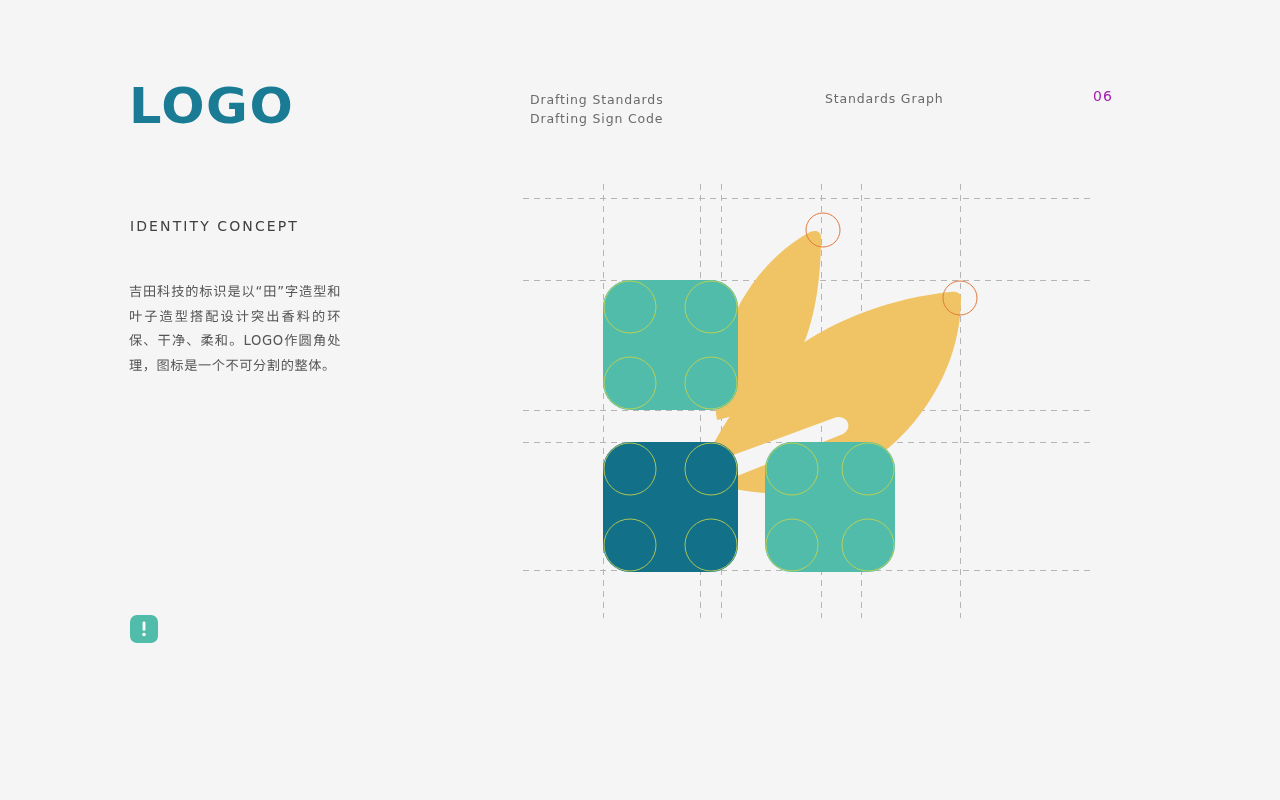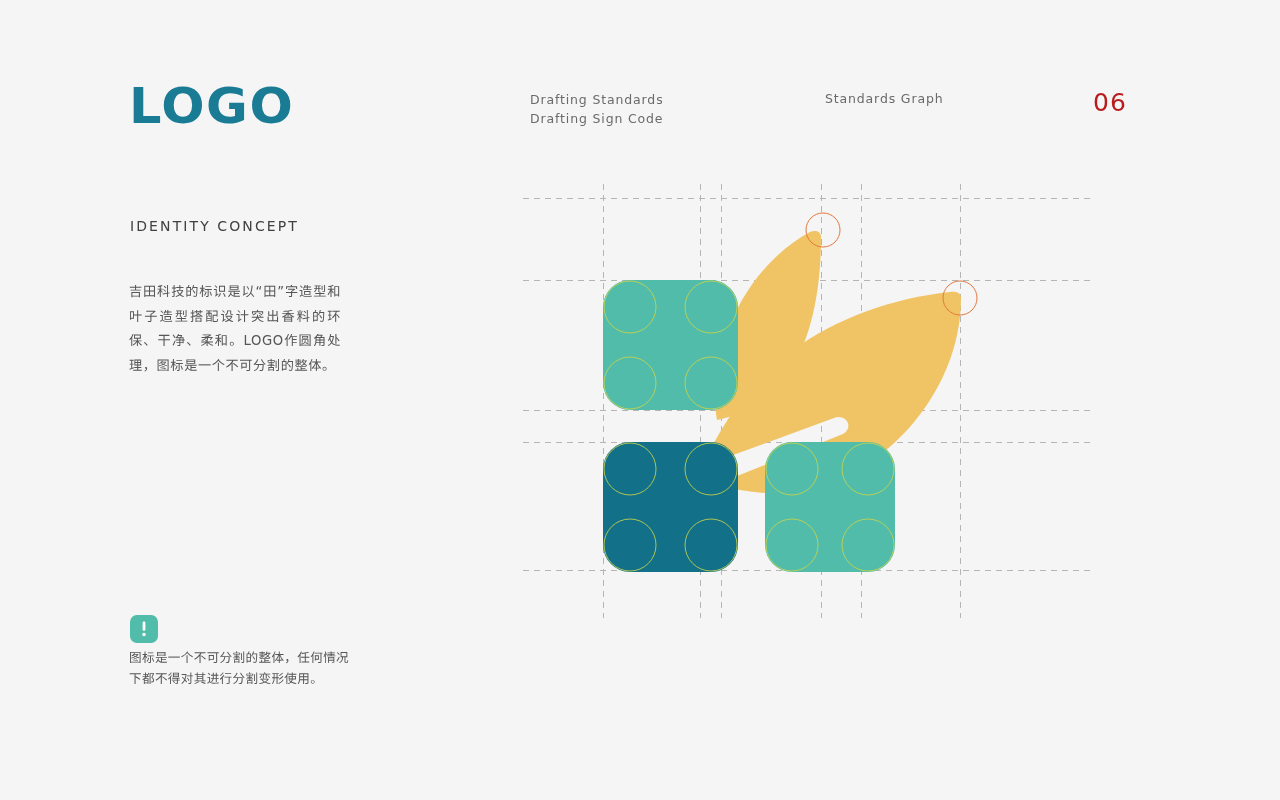--- a/index.html
+++ b/index.html
@@ -61,23 +61,23 @@
     letter-spacing: 0.85px;
     color: #6a6a6a;
     white-space: nowrap;
     font-family: "DejaVu Sans", "Liberation Sans", sans-serif;
   }
 
   .hdr-pagenum {
     position: absolute;
     left: 1093px;
     top: 88px;
-    font-size: 25px;
+    font-size: 14px;
     letter-spacing: 1px;
-    color: #b91c1c;
+    color: #a21caf;
     font-family: "DejaVu Sans", "Liberation Sans", sans-serif;
   }
 
   
   .sec-title {
     position: absolute;
     left: 129px;
     top: 180px;
     font-size: 23px;
     font-weight: 700;
@@ -170,21 +170,20 @@
 
   <div class="body-copy">吉田科技的标识是以“田”字造型和叶子造型搭配设计突出香料的环保、干净、柔和。LOGO作圆角处理，图标是一个不可分割的整体。</div>
 
   <div class="note-icon">
     <svg width="28" height="28" viewBox="0 0 28 28" aria-hidden="true">
       <rect x="12.6" y="6.4" width="2.8" height="9.4" rx="1.4" fill="#ffffff"></rect>
       <circle cx="14" cy="19.6" r="1.75" fill="#ffffff"></circle>
     </svg>
   </div>
 
-  <div class="note-copy">图标是一个不可分割的整体，任何情况下都不得对其进行分割变形使用。</div>
 
   <div class="artboard">
     <svg width="610" height="460" viewBox="0 0 610 460" aria-hidden="true">
 
       <g stroke="#b5b5b5" stroke-width="1" stroke-dasharray="6 5" fill="none" shape-rendering="crispEdges">
 
         <line x1="18" y1="28" x2="585" y2="28"></line>
         <line x1="18" y1="110" x2="585" y2="110"></line>
         <line x1="18" y1="240" x2="585" y2="240"></line>
         <line x1="18" y1="272" x2="585" y2="272"></line>

